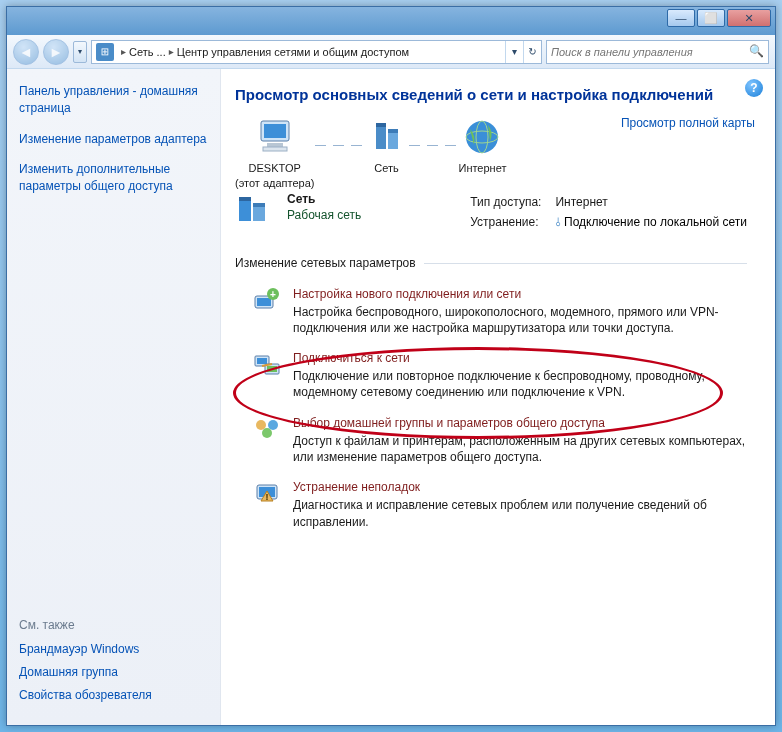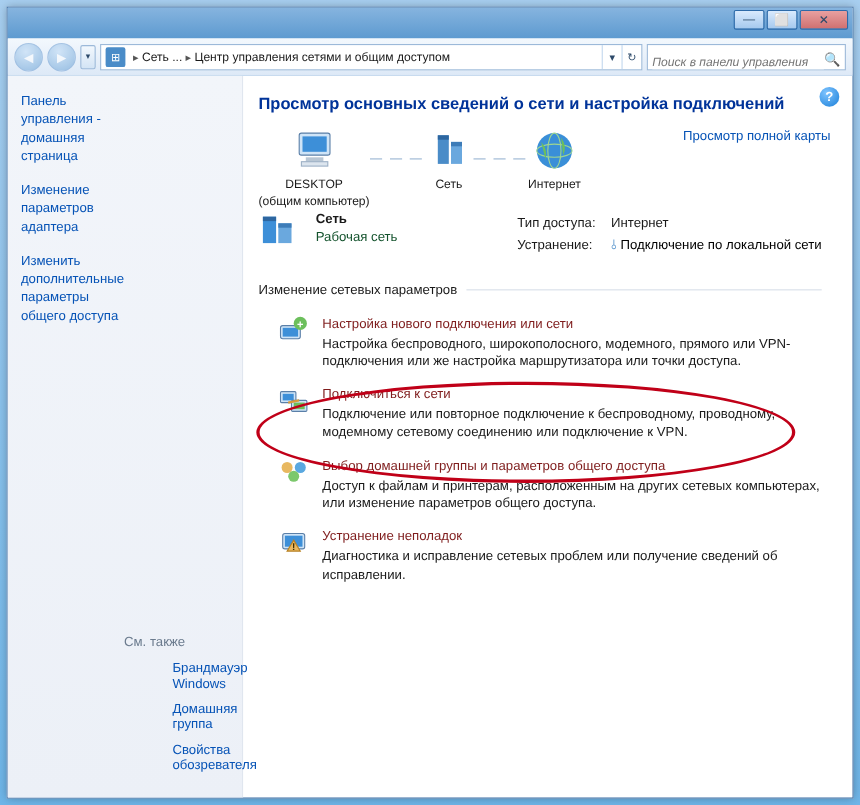--- a/index.html
+++ b/index.html
@@ -12,30 +12,30 @@
 .tbtn.close { width: 44px; background: linear-gradient(#e8a0a0, #d07070); }
 
 .navbar { height: 34px; background: linear-gradient(#f3f8fd, #dde9f7); border-bottom: 1px solid #c2d8ee; display: flex; align-items: center; padding: 0 6px; gap: 4px; }
 .navbtn { width: 26px; height: 26px; border: 1px solid #6a9bd0; border-radius: 50%; background: radial-gradient(circle at 40% 30%, #bcd9f5, #5d9ad0); display: flex; align-items: center; justify-content: center; color: #fff; font-size: 14px; }
 .navbtn.dim { opacity: .55; }
 .brdrop { width: 14px; height: 22px; background: linear-gradient(#f3f8fd, #d3e4f5); border: 1px solid #9cb9d9; border-radius: 2px; display:flex; align-items:center; justify-content:center; font-size:8px; color:#2d4a6a;}
 .addr { flex: 1; height: 24px; background: #fff; border: 1px solid #9cb9d9; display: flex; align-items: center; font-size: 11px; color: #1a1a1a; overflow: hidden; }
 .addr .ico { width: 18px; height: 18px; margin: 0 4px; background: #4a8cc8; border-radius: 2px; display:flex; align-items:center; justify-content:center; font-size:10px; color:#fff;}
 .addr .sep { padding: 0 3px; color: #555; font-size:10px;}
 .addr .abtn { width:18px; height:22px; border-left:1px solid #c2d8ee; display:flex; align-items:center; justify-content:center; font-size:10px; color:#2d4a6a;}
-.search { width: 181px; height: 24px; background: #fff; border: 1px solid #9cb9d9; display: flex; align-items: flex-end; padding: 0 4px; }
+.search { width: 223px; height: 24px; background: #fff; border: 1px solid #9cb9d9; display: flex; align-items: center; padding: 0 4px; }
 .search input { border: none; outline: none; width: 100%; font-size: 11px; font-style: italic; color: #888; }
 .search .sico { width:16px; height:16px; color:#4a8cc8; font-size:12px; }
 
 .body { display: flex; height: calc(100% - 62px); }
-.sidebar { width: 214px; background: linear-gradient(#f2f5fa, #ecf0f7); border-right: 1px solid #e0e6ef; padding: 14px 12px; font-size: 12px; display: flex; }
+.sidebar { width: 214px; background: linear-gradient(#f2f5fa, #ecf0f7); border-right: 1px solid #e0e6ef; padding: 14px 12px; font-size: 12px; display: flex; flex-direction: column; }
 .sidebar .snav a { display: block; color: #0653b6; text-decoration: none; margin-bottom: 14px; line-height: 1.4; }
 .sidebar .sfoot { margin-top: auto; }
 .sidebar .sfoot .hdr { color: #6b7b8e; margin-bottom: 10px; }
-.sidebar .sfoot a { display: block; color: #0653b6; text-decoration: none; margin-bottom: 9px; margin-left: 44px; }
+.sidebar .sfoot a { display: block; color: #0653b6; text-decoration: none; margin-bottom: 9px; }
 
 .main { flex: 1; padding: 10px 20px 12px 14px; font-size: 12px; color: #1a1a1a; overflow: hidden; position: relative; line-height: 1.35; }
 .helpico { position: absolute; right: 12px; top: 10px; width: 18px; height: 18px; border-radius: 50%; background: radial-gradient(circle at 35% 30%, #7fc4ff, #1a7fd8); color: #fff; display: flex; align-items: center; justify-content: center; font-size: 12px; font-weight: bold; }
 h1 { font-size: 15px; font-weight: bold; color: #003399; margin: 6px 0 10px; }
 
 .row1 { display: flex; align-items: flex-start; }
 .node { text-align: center; font-size: 11px; }
 .node .bigico { width: 44px; height: 44px; margin: 0 auto 2px; display:flex; align-items:center; justify-content:center; }
 .dash { width: 50px; padding-top: 22px; text-align: center; color: #7a9ec5; letter-spacing: 2px; font-size: 11px; }
 .maplink { margin-left: auto; color: #0653b6; text-decoration: none; font-size: 12px; }
@@ -117,21 +117,21 @@
         <div class="node">
           <div class="bigico">
             <svg width="44" height="44">
                 <rect x="8" y="6" width="28" height="20" rx="2" fill="#cfe4f7" stroke="#5a7fa8"></rect>
                 <rect x="11" y="9" width="22" height="14" fill="#3d8fd8"></rect>
                 <rect x="14" y="28" width="16" height="4" fill="#b8c6d4"></rect>
                 <rect x="10" y="32" width="24" height="4" fill="#dce5ee" stroke="#9cb0c5"></rect>
               </svg>
           </div>
           <div>DESKTOP</div>
-          <div>(общим компьютер)</div>
+          <div>(этот адаптера)</div>
         </div>
         <div class="dash">— — —</div>
         <div class="node">
           <div class="bigico">
             <svg width="44" height="44">
                 <rect x="12" y="8" width="10" height="26" fill="#4a8cc8"></rect>
                 <rect x="24" y="14" width="10" height="20" fill="#6aa8de"></rect>
                 <rect x="12" y="8" width="10" height="4" fill="#2d66a0"></rect>
                 <rect x="24" y="14" width="10" height="4" fill="#3d7cb8"></rect>
               </svg>

